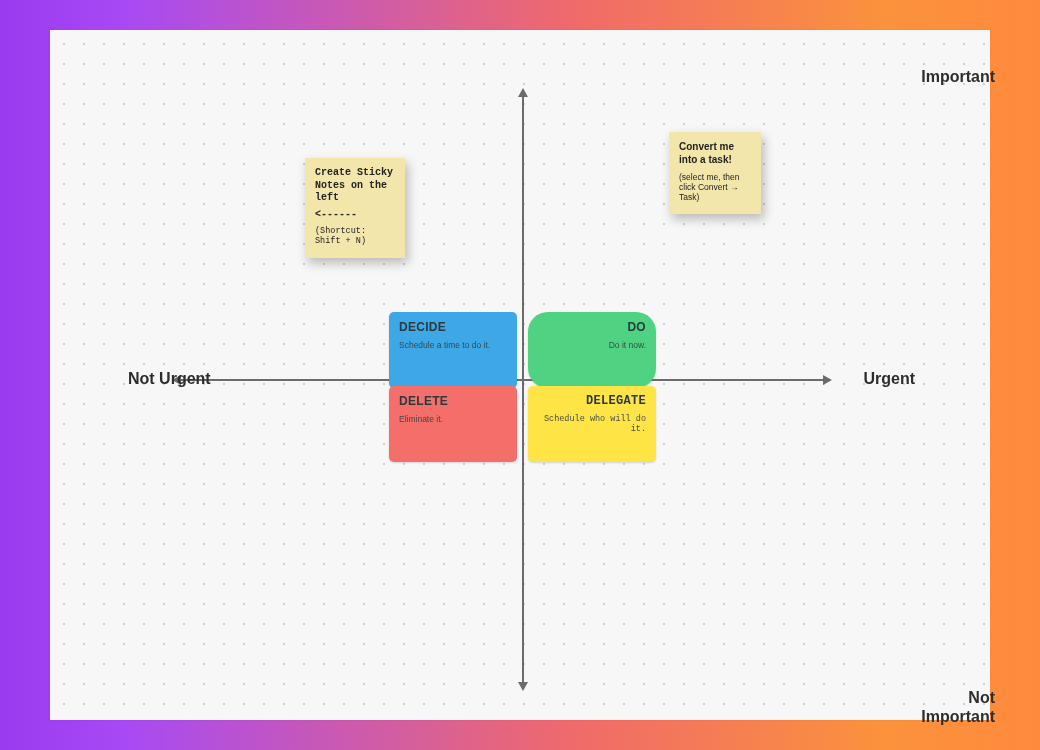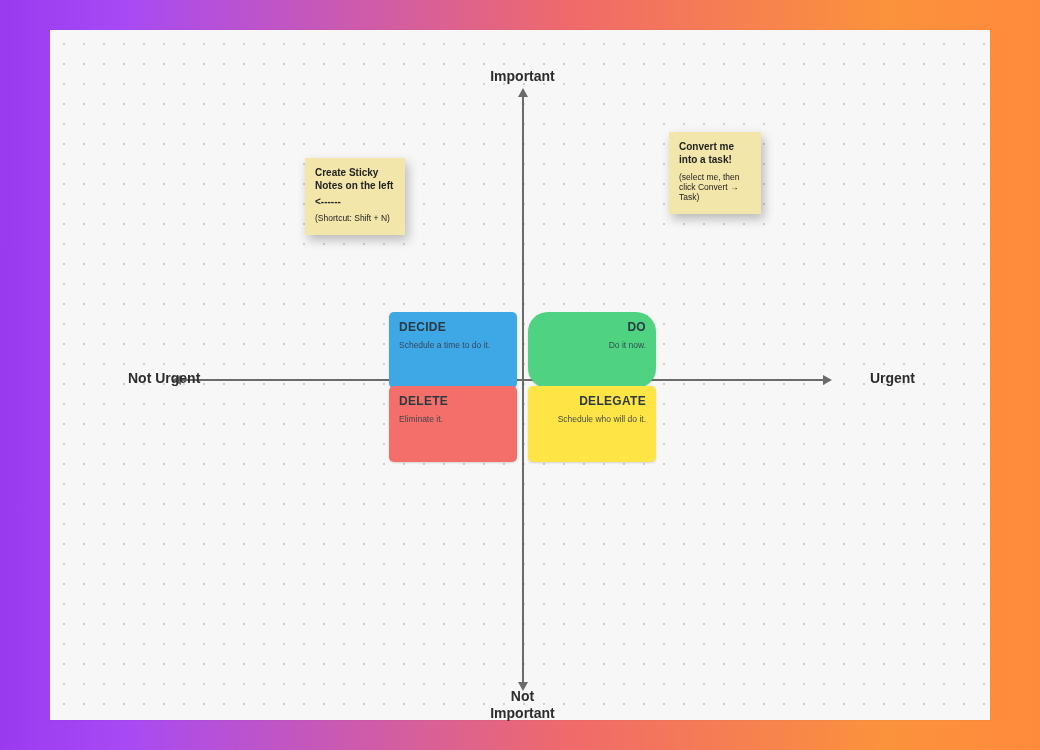--- a/index.html
+++ b/index.html
@@ -31,24 +31,24 @@
   .arrow {
     position: absolute;
     width: 0; height: 0;
   }
   .arrow-right { border-top: 5px solid transparent; border-bottom: 5px solid transparent; border-left: 9px solid #6b6b6b; top: 344.5px; left: 773px; }
   .arrow-left  { border-top: 5px solid transparent; border-bottom: 5px solid transparent; border-right: 9px solid #6b6b6b; top: 344.5px; left: 122px; }
   .arrow-up    { border-left: 5px solid transparent; border-right: 5px solid transparent; border-bottom: 9px solid #6b6b6b; top: 58px; left: 467.5px; }
   .arrow-down  { border-left: 5px solid transparent; border-right: 5px solid transparent; border-top: 9px solid #6b6b6b; top: 652px; left: 467.5px; }
   .axis-label {
     position: absolute;
-    font-size: 14px;
+    font-size: 16px;
     font-weight: 600;
     color: #2d2d2d;
-    text-align: center;
+    text-align: right;
   }
   .axis-label.top    { top: 38px; left: 0; width: 945px; }
   .axis-label.bottom { top: 658px; left: 0; width: 945px; line-height: 1.2; }
   .axis-label.left   { top: 340px; left: 78px; }
   .axis-label.right  { top: 340px; right: 75px; }
   
   .quad {
     position: absolute;
     width: 128px;
     height: 76px;
@@ -58,34 +58,34 @@
   }
   .quad .title { font-size: 12px; font-weight: 800; letter-spacing: 0.3px; color: #2b3a40; }
   .quad .sub   { font-size: 8.5px; color: #31404a; opacity: 0.9; margin-top: 6px; }
   .quad.decide   { background: #3ea7e6; top: 282px; left: 339px; }
   .quad.decide .title,.quad.delete .title { text-align: left; }
   .quad.decide .sub,.quad.delete .sub { text-align: left; }
   .quad.do       { background: #4fd383; top: 282px; left: 478px; border-radius: 20px; }
   .quad.do .title,.quad.delegate .title { text-align: right; }
   .quad.do .sub,.quad.delegate .sub { text-align: right; }
   .quad.delete   { background: #f46f6a; top: 356px; left: 339px; }
-  .quad.delegate { background: #ffe445; top: 356px; left: 478px; }
+  .quad.delegate { background: #ffe445; top: 356px; left: 478px; font-family: Liberation Mono, monospace; }
   
   .sticky {
     position: absolute;
     width: 100px;
     background: #f3e6ab;
     padding: 9px 10px 12px 10px;
     box-shadow: 3px 5px 10px rgba(0,0,0,0.25);
     color: #222;
   }
   .sticky .line1 { font-size: 10px; font-weight: 700; line-height: 1.25; }
   .sticky .line2 { font-size: 10px; font-weight: 700; margin-top: 4px; }
   .sticky .line3 { font-size: 8.5px; font-weight: 500; margin-top: 6px; }
-  .sticky.left   { top: 128px; left: 255px; }
+  .sticky.left   { top: 128px; left: 255px; font-family: Liberation Mono, monospace; }
   .sticky.right  { top: 102px; left: 619px; width: 92px; }
 </style>
 </head>
 <body>
 
 <div class="canvas">
 
   <div class="axis axis-h"></div>
   <div class="axis axis-v"></div>
   <div class="arrow arrow-right"></div>

